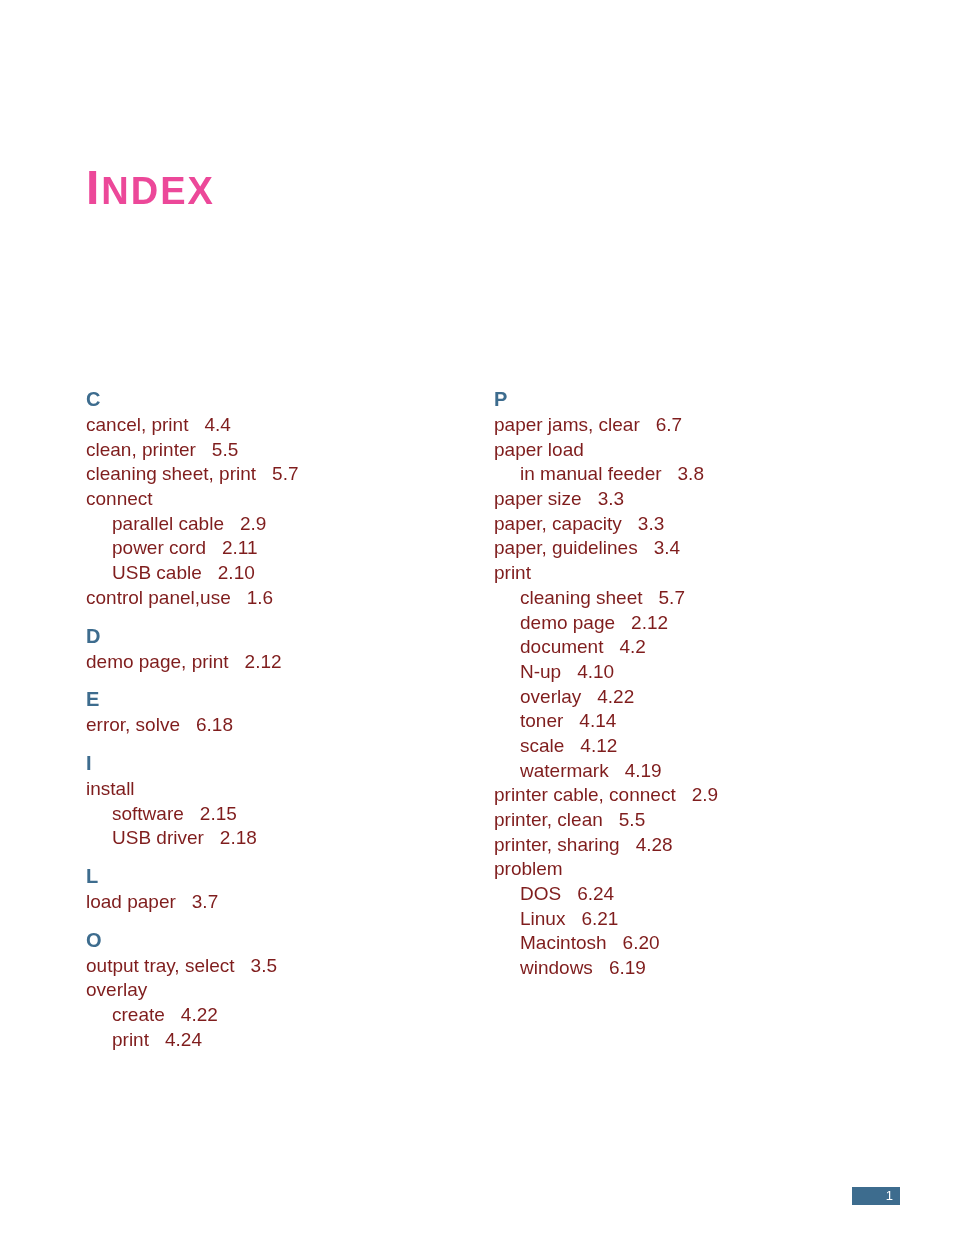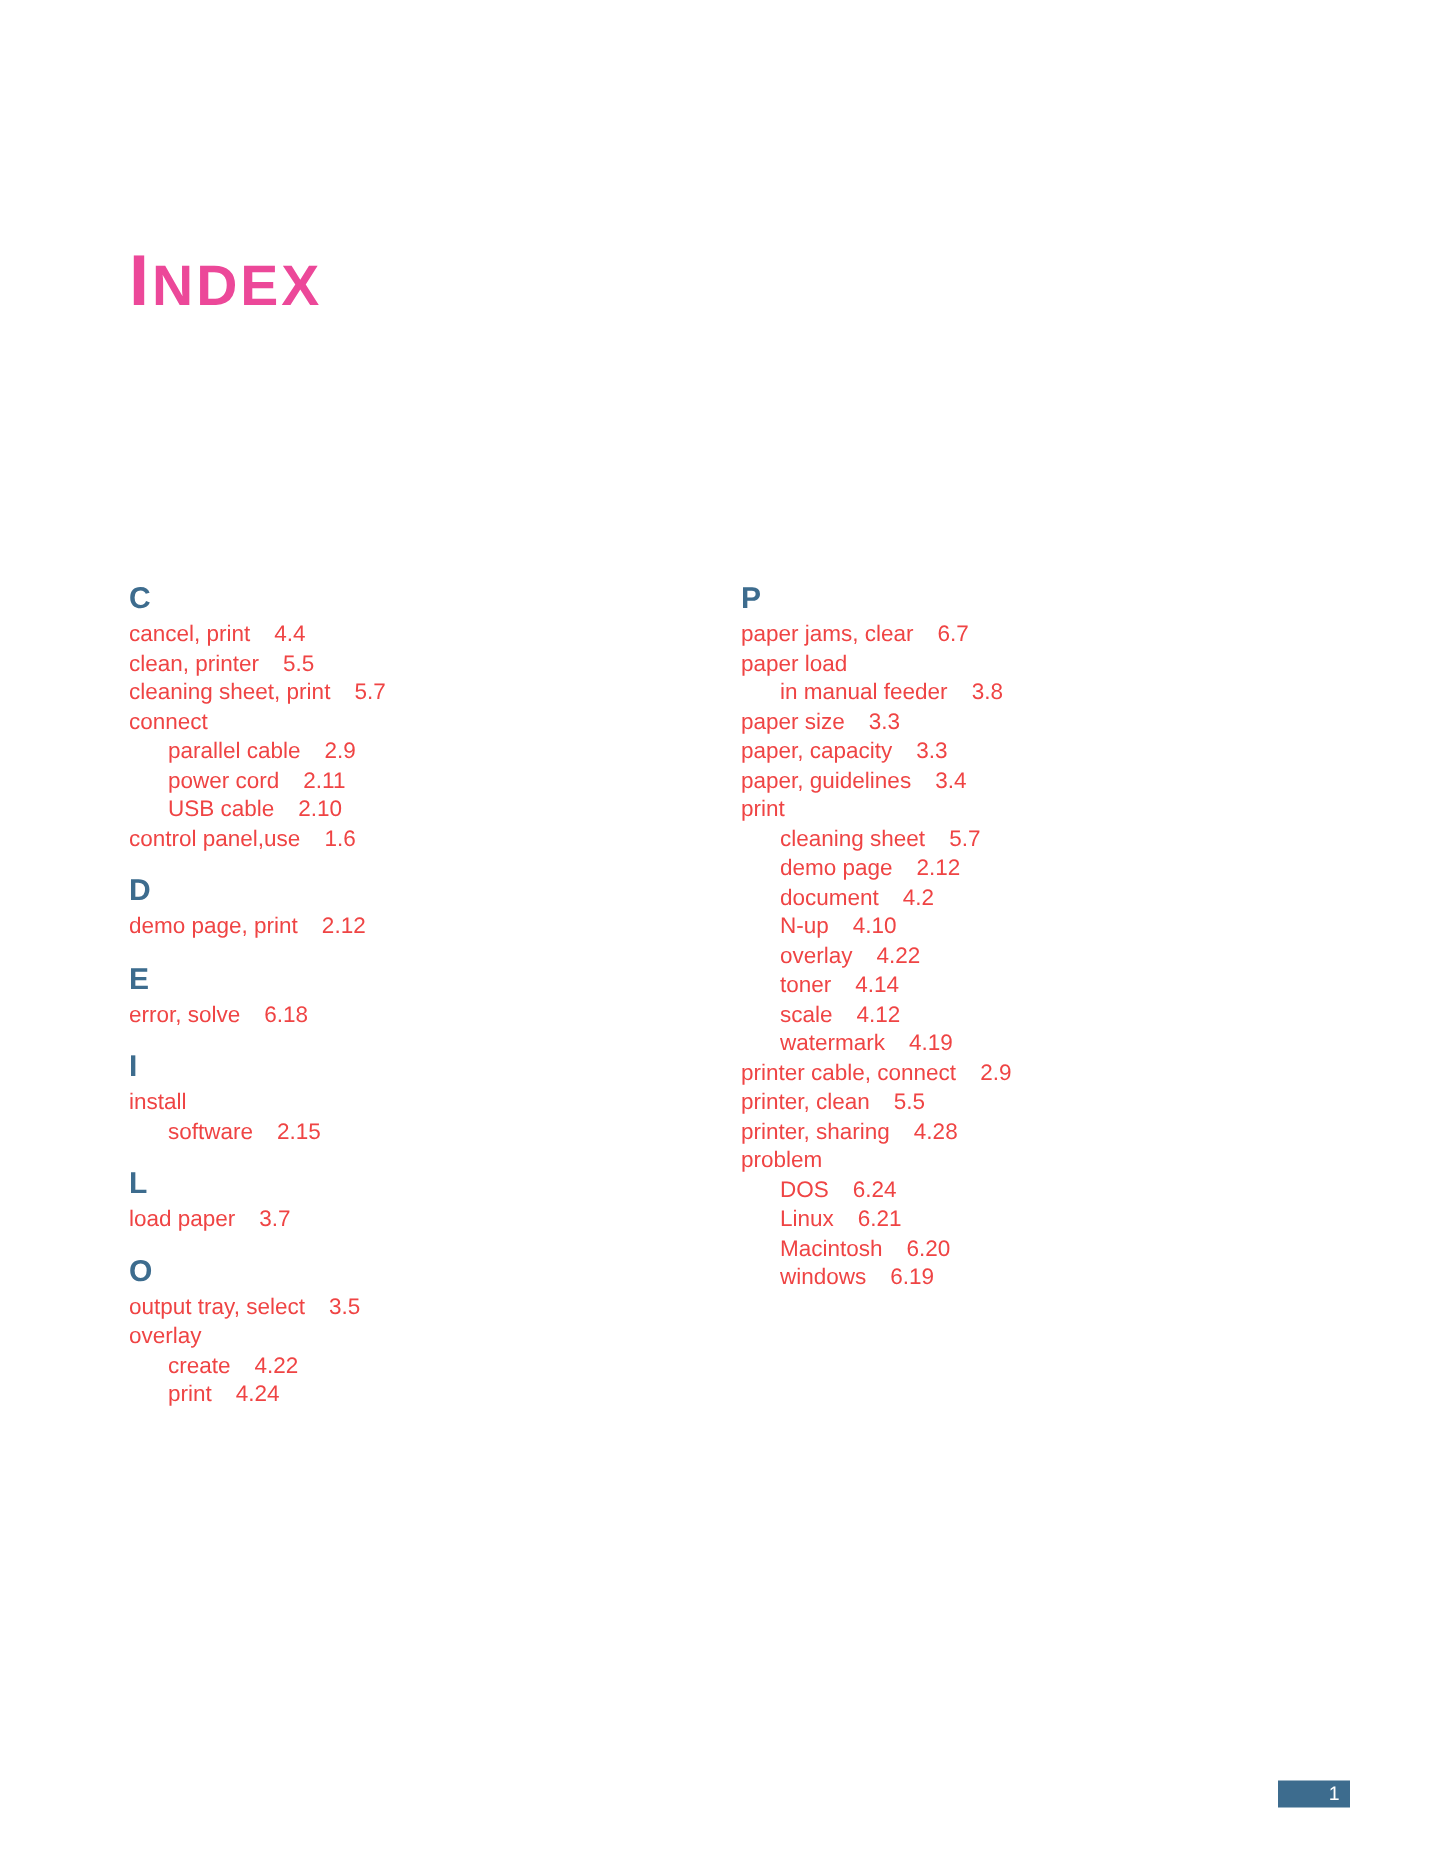--- a/index.html
+++ b/index.html
@@ -36,22 +36,22 @@
       color: #3d6c8e;
       font-weight: bold;
       font-size: 20px;
       margin-top: 14px;
       margin-bottom: 2px;
     }
     .section-letter:first-child {
       margin-top: 0;
     }
     .entry {
-      font-size: 15px;
-      color: #ef4444;
+      font-size: 19px;
+      color: #7f1d1d;
       line-height: 1.3;
       margin-bottom: 0px;
     }
     .entry.level-0 {
       margin-left: 0;
     }
     .entry.level-1 {
       margin-left: 26px;
     }
     .entry .term { }
@@ -90,20 +90,21 @@
       <div class="entry level-1"><span class="term">power cord</span><span class="ref">2.11</span></div>
       <div class="entry level-1"><span class="term">USB cable</span><span class="ref">2.10</span></div>
       <div class="entry level-0"><span class="term">control panel,use</span><span class="ref">1.6</span></div>
       <div class="section-letter">D</div>
       <div class="entry level-0"><span class="term">demo page, print</span><span class="ref">2.12</span></div>
       <div class="section-letter">E</div>
       <div class="entry level-0"><span class="term">error, solve</span><span class="ref">6.18</span></div>
       <div class="section-letter">I</div>
       <div class="entry level-0"><span class="term">install</span></div>
       <div class="entry level-1"><span class="term">software</span><span class="ref">2.15</span></div>
+      <div class="entry level-1"><span class="term">USB driver</span><span class="ref">2.18</span></div>
       <div class="section-letter">L</div>
       <div class="entry level-0"><span class="term">load paper</span><span class="ref">3.7</span></div>
       <div class="section-letter">O</div>
       <div class="entry level-0"><span class="term">output tray, select</span><span class="ref">3.5</span></div>
       <div class="entry level-0"><span class="term">overlay</span></div>
       <div class="entry level-1"><span class="term">create</span><span class="ref">4.22</span></div>
       <div class="entry level-1"><span class="term">print</span><span class="ref">4.24</span></div>
     </div>
   <div class="column" id="right-col">
       <div class="section-letter">P</div>

